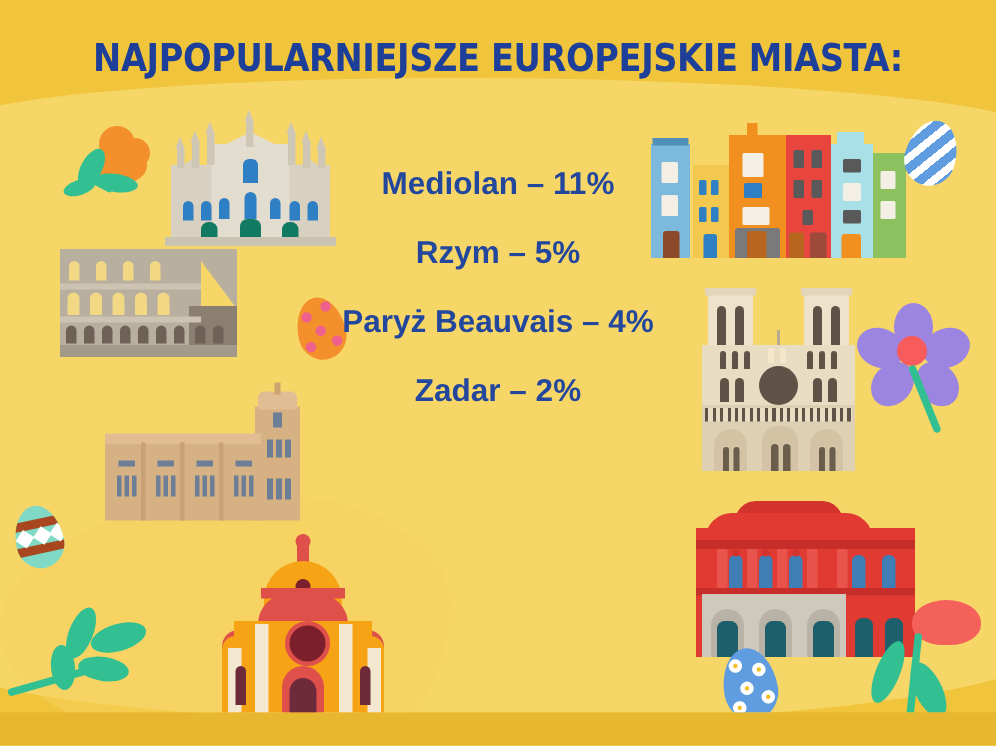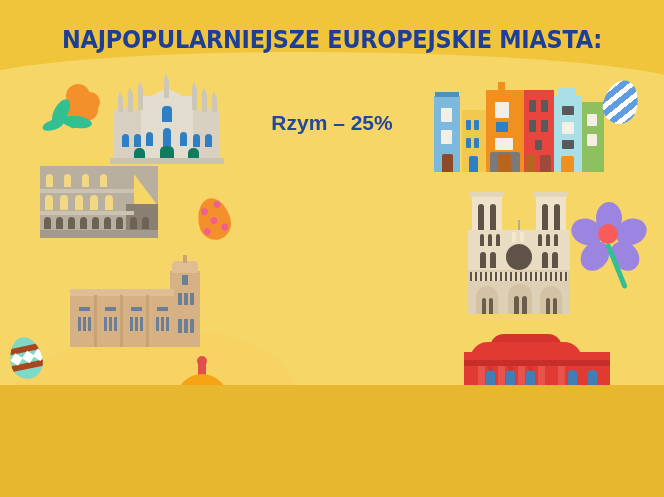--- a/index.html
+++ b/index.html
@@ -6,21 +6,21 @@
     margin: 0;
     padding: 0;
     background: #e8b730;
   }
   body {
     font-family: "Liberation Sans", sans-serif;
   }
   #poster {
     position: relative;
     width: 664px;
-    height: 385px;
+    height: 475px;
     overflow: hidden;
     background: #f0c53c;
   }
   
   .bg-blob {
     position: absolute;
     left: -40px;
     top: 52px;
     width: 740px;
     height: 430px;
@@ -510,16 +510,19 @@
       <div class="daisy-c" style="left:24px;top:14px;"></div>
     <div class="daisy" style="left:11px;top:22px;"></div>
       <div class="daisy-c" style="left:14px;top:25px;"></div>
     <div class="daisy" style="left:24px;top:30px;"></div>
       <div class="daisy-c" style="left:27px;top:33px;"></div>
     <div class="daisy" style="left:4px;top:34px;"></div>
       <div class="daisy-c" style="left:7px;top:37px;"></div>
   </div>
 
   <div class="list">
-    <div class="row">Rzym – 25%</div>
+    <div class="row">Mediolan – 11%</div>
+    <div class="row">Rzym – 5%</div>
+    <div class="row">Paryż Beauvais – 4%</div>
+    <div class="row">Zadar – 2%</div>
   </div>
 
 </div>
 
 </body></html>

